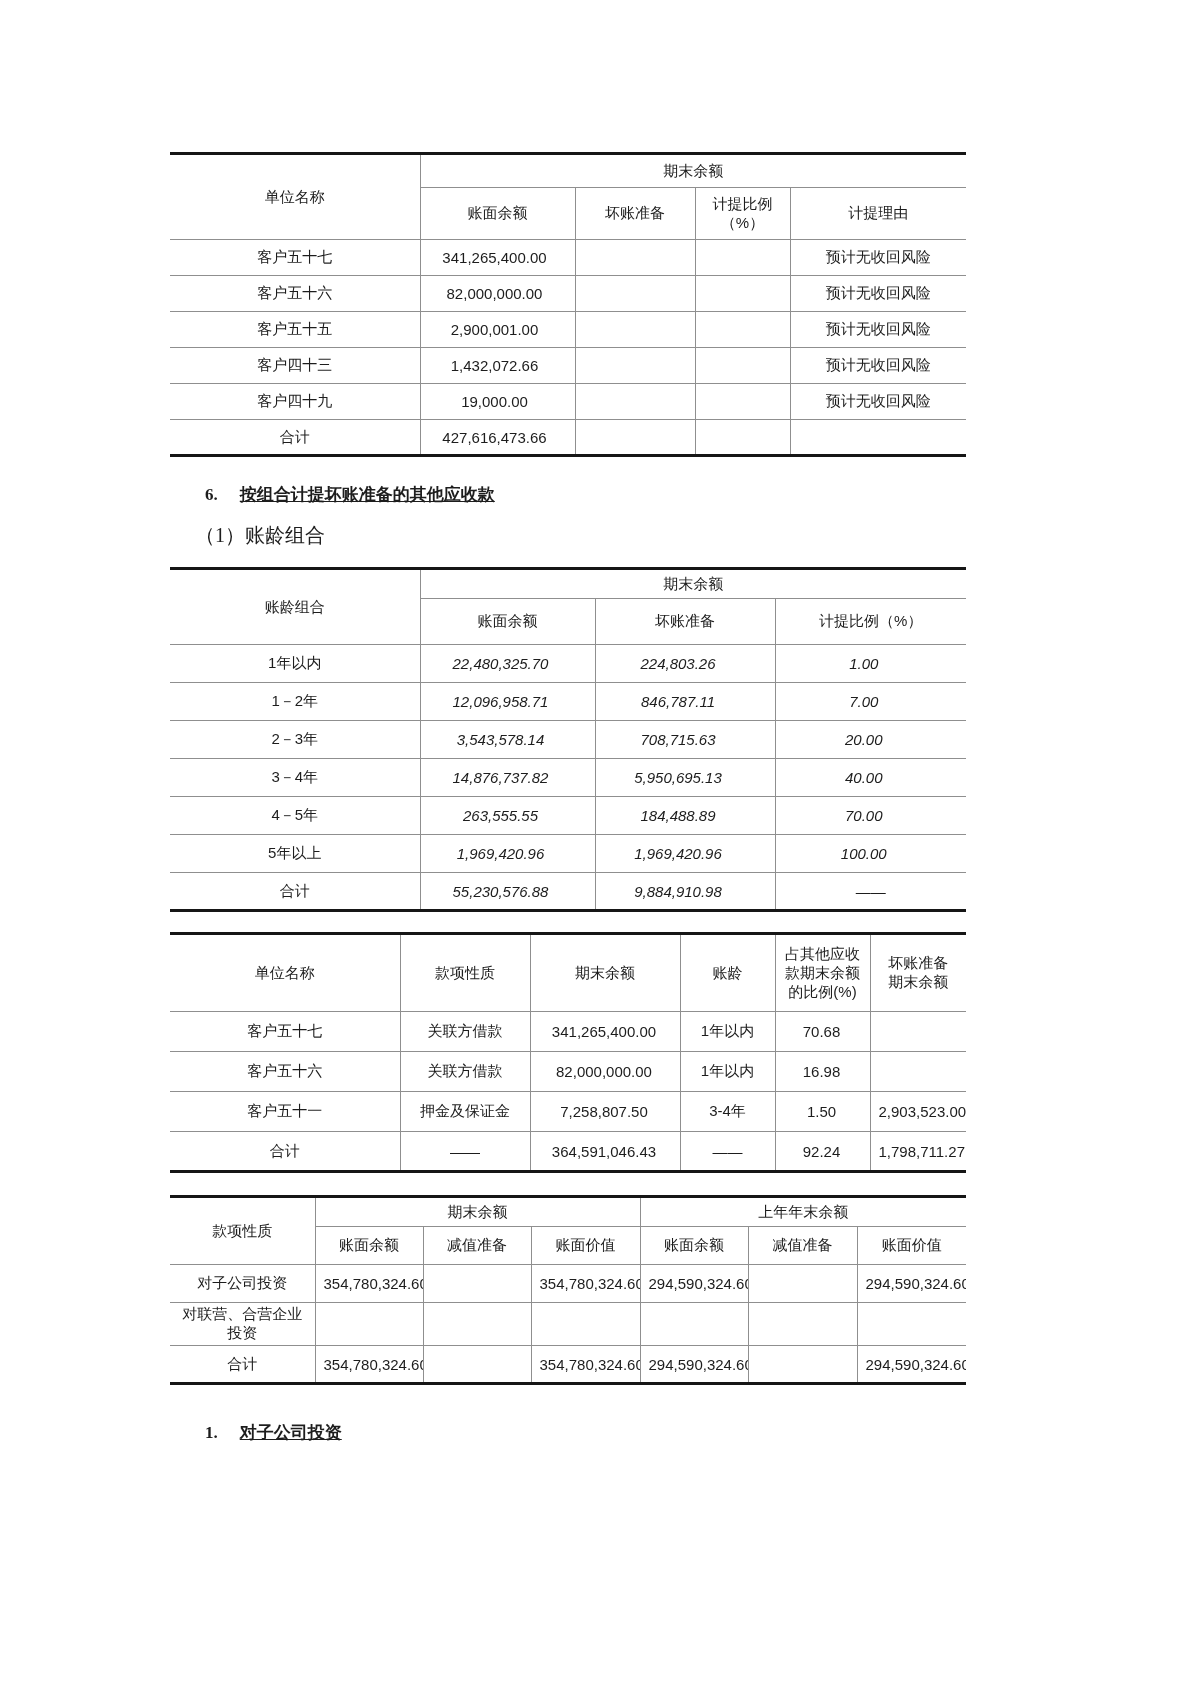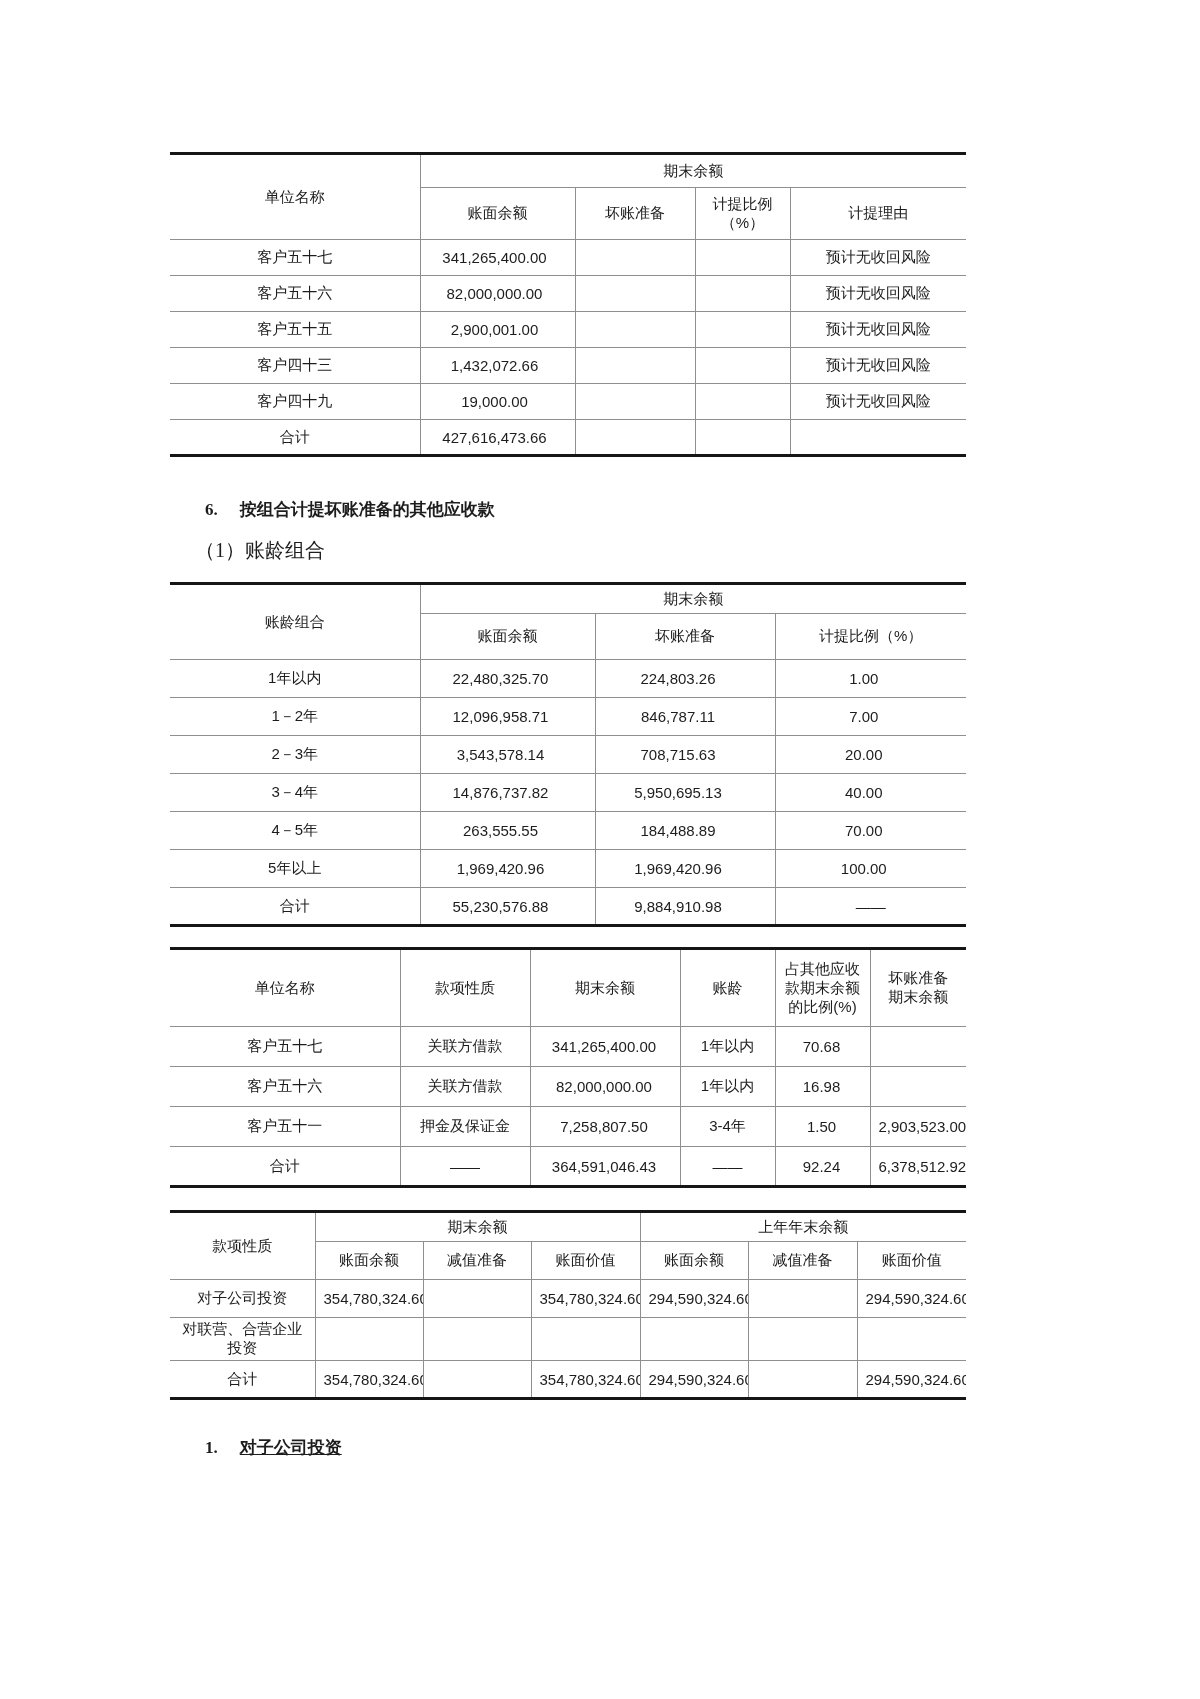--- a/index.html
+++ b/index.html
@@ -43,21 +43,21 @@
   
   .t1 thead tr.gr  { height:34px; }
   .t1 thead tr.sub { height:52px; }
   .t1 tbody tr     { height:36px; }
   .t1 td.right     { padding-right:14px; }
 
   
   .t2 thead tr.gr  { height:30px; }
   .t2 thead tr.sub { height:46px; }
   .t2 tbody tr     { height:38px; }
-  .t2 td.right     { padding-right:22px; }
+  .t2 td.right     { padding-right:22px;font-style:italic; }
 
   
   .t3 thead tr     { height:78px; }
   .t3 tbody tr     { height:40px; }
   .t3 td.right     { padding-right:10px; }
   .t3 th.wrap4     { padding:0 15px; }
 
   
   .t4 { font-size:12.5px; }
   .t4 thead tr.gr  { height:30px; }
@@ -70,21 +70,21 @@
   .sec-heading {
     font-size:17px; font-weight:bold;
     font-family:"Liberation Serif","DejaVu Serif",serif;
     padding-left:35px;
   }
   .sec-heading .no { display:inline-block; margin-right:22px; }
   .sub-heading {
     font-size:20px; font-weight:normal;
     padding-left:25px;
   }
-  .mt26 { margin-top:41px; }
+  .mt26 { margin-top:26px;text-decoration:underline; }
   .mt20 { margin-top:20px; }
   .mt18 { margin-top:18px; }
   .mt16 { margin-top:16px; }
   .mt32 { margin-top:32px; }
   .mt22 { margin-top:22px; }
   .mt36 { margin-top:36px;text-decoration:underline; }
 </style>
 </head>
 <body>
 
@@ -270,21 +270,21 @@
           <td>3-4年</td>
           <td class="right num">1.50</td>
           <td class="right num">2,903,523.00</td>
         </tr>
         <tr>
           <td>合计</td>
           <td>——</td>
           <td class="right num">364,591,046.43</td>
           <td>——</td>
           <td class="right num">92.24</td>
-          <td class="right num">6,378,512.92</td>
+          <td class="right num">1,798,711.27</td>
         </tr>
       </tbody>
     </table>
 
 
     <table class="fin t4 mt22">
       <colgroup>
           <col style="width:145px">
           <col style="width:108px">
           <col style="width:108px">

